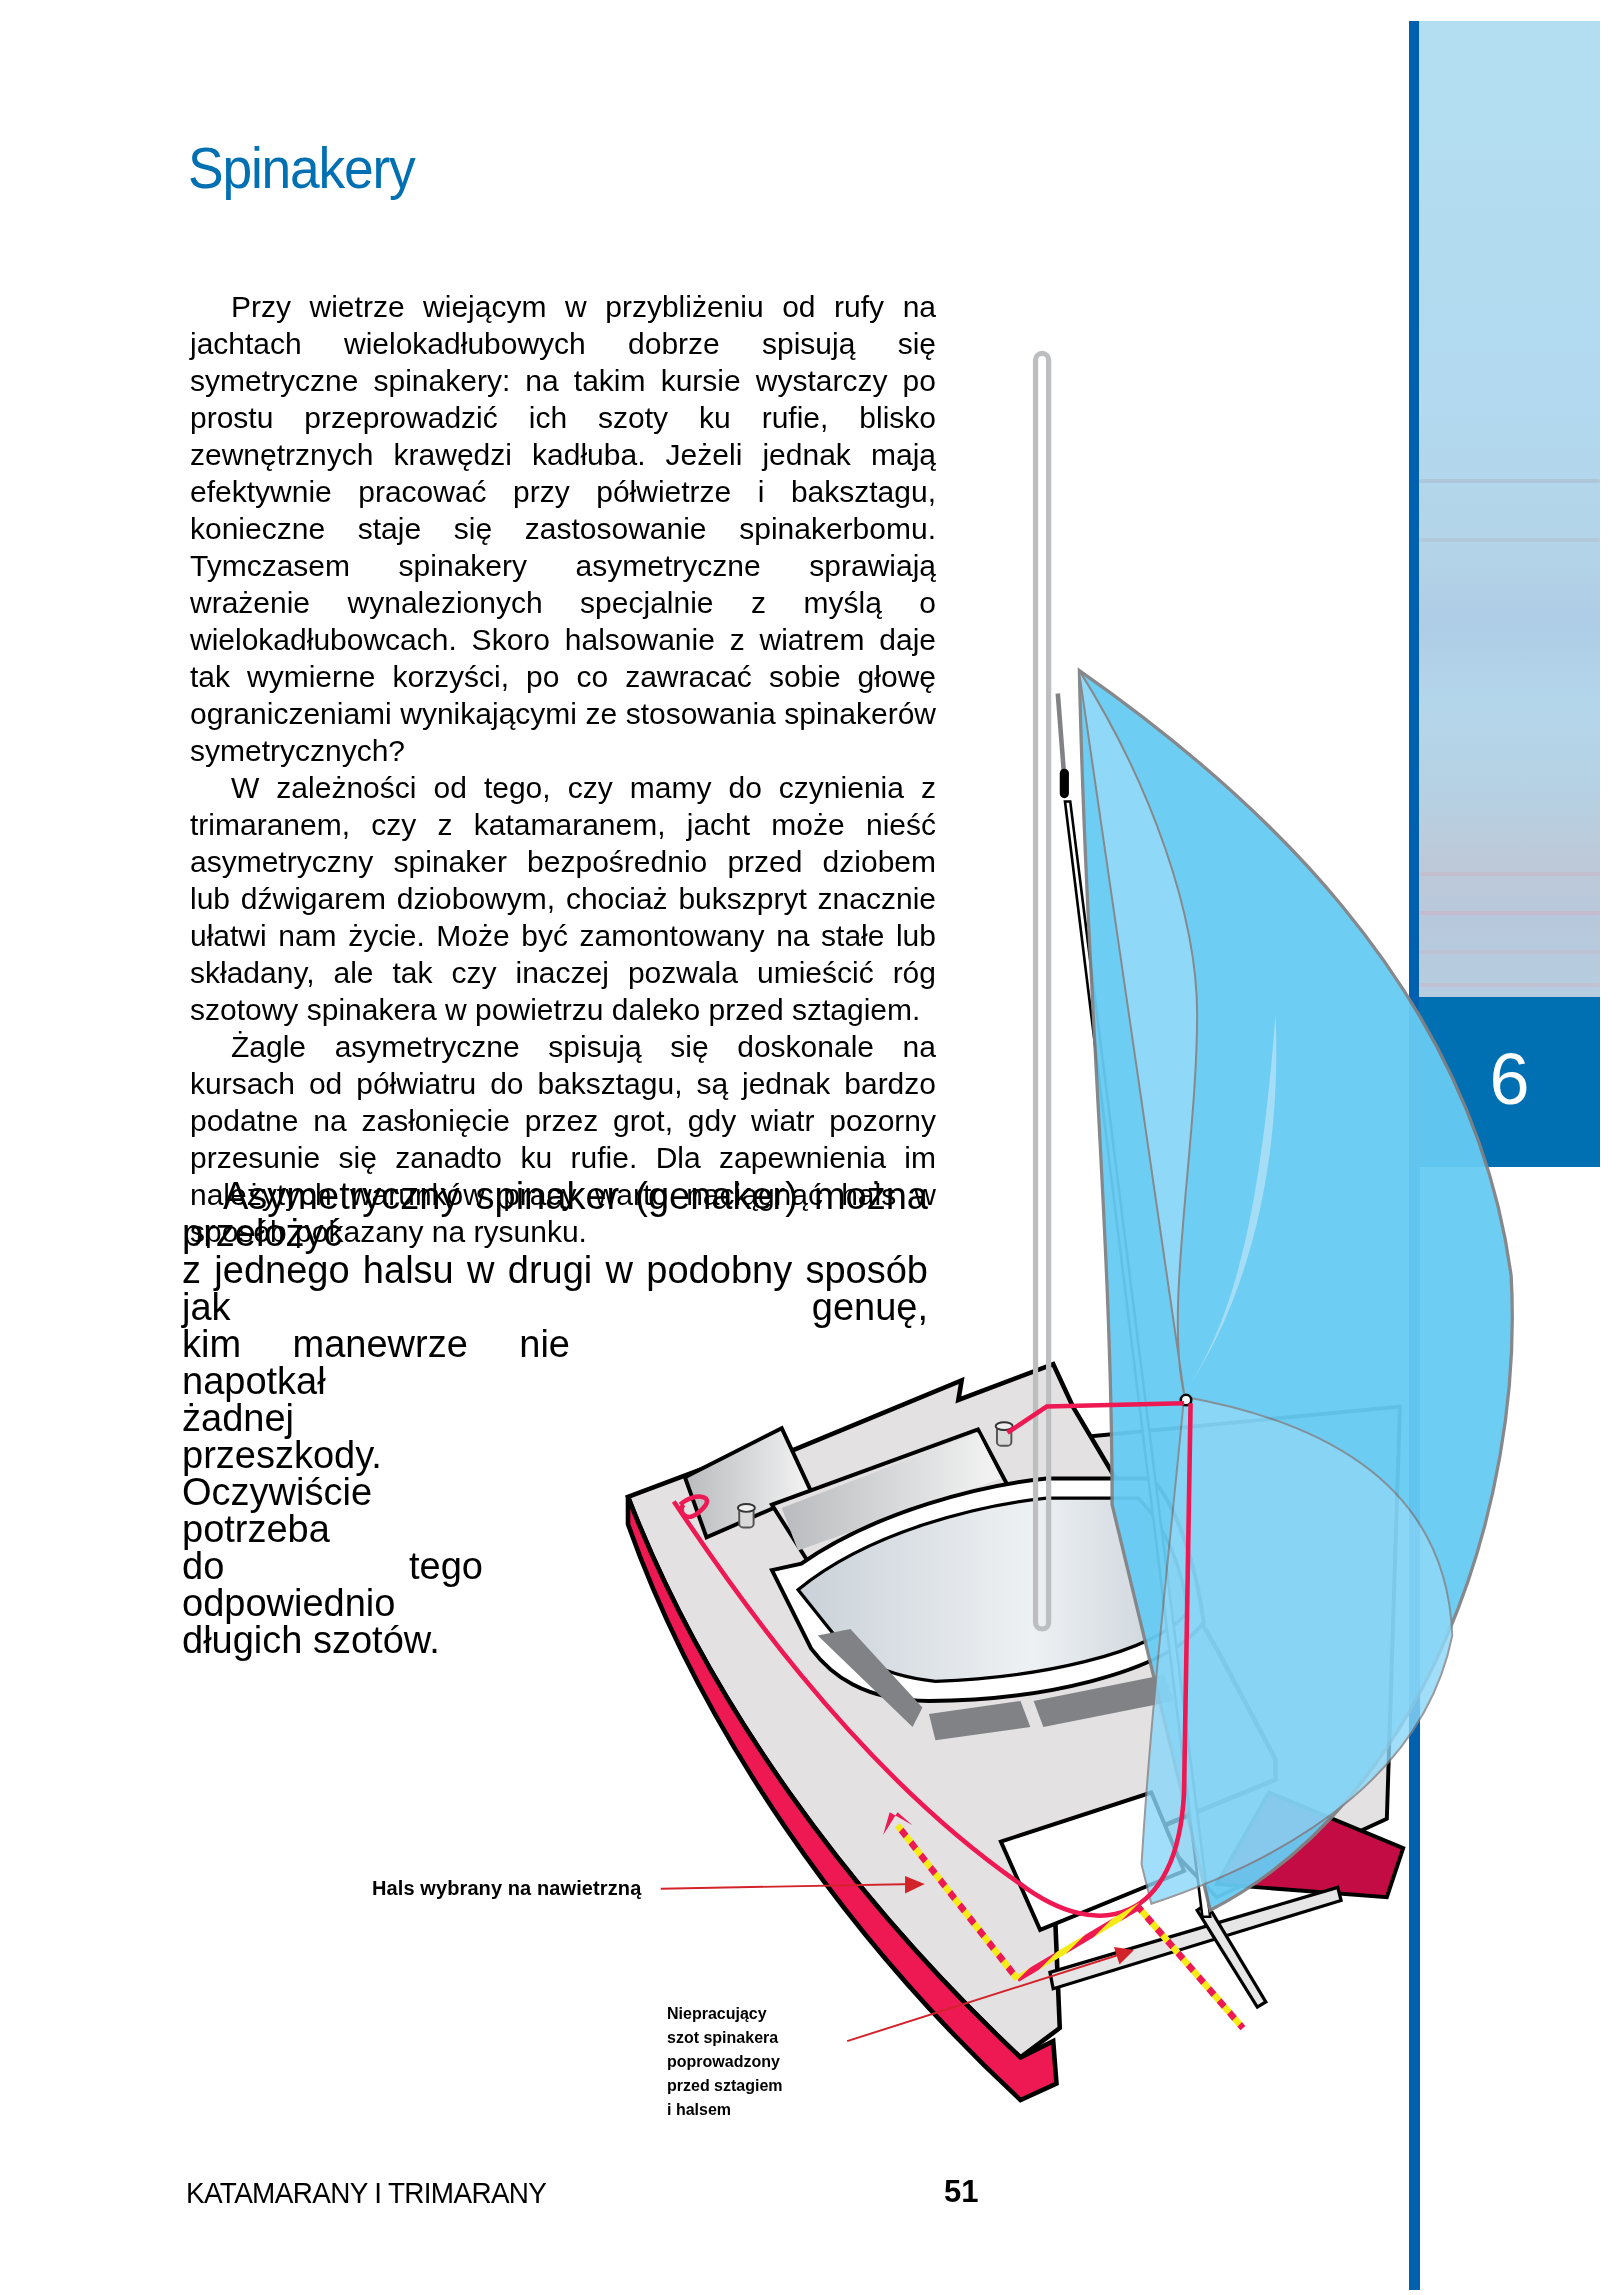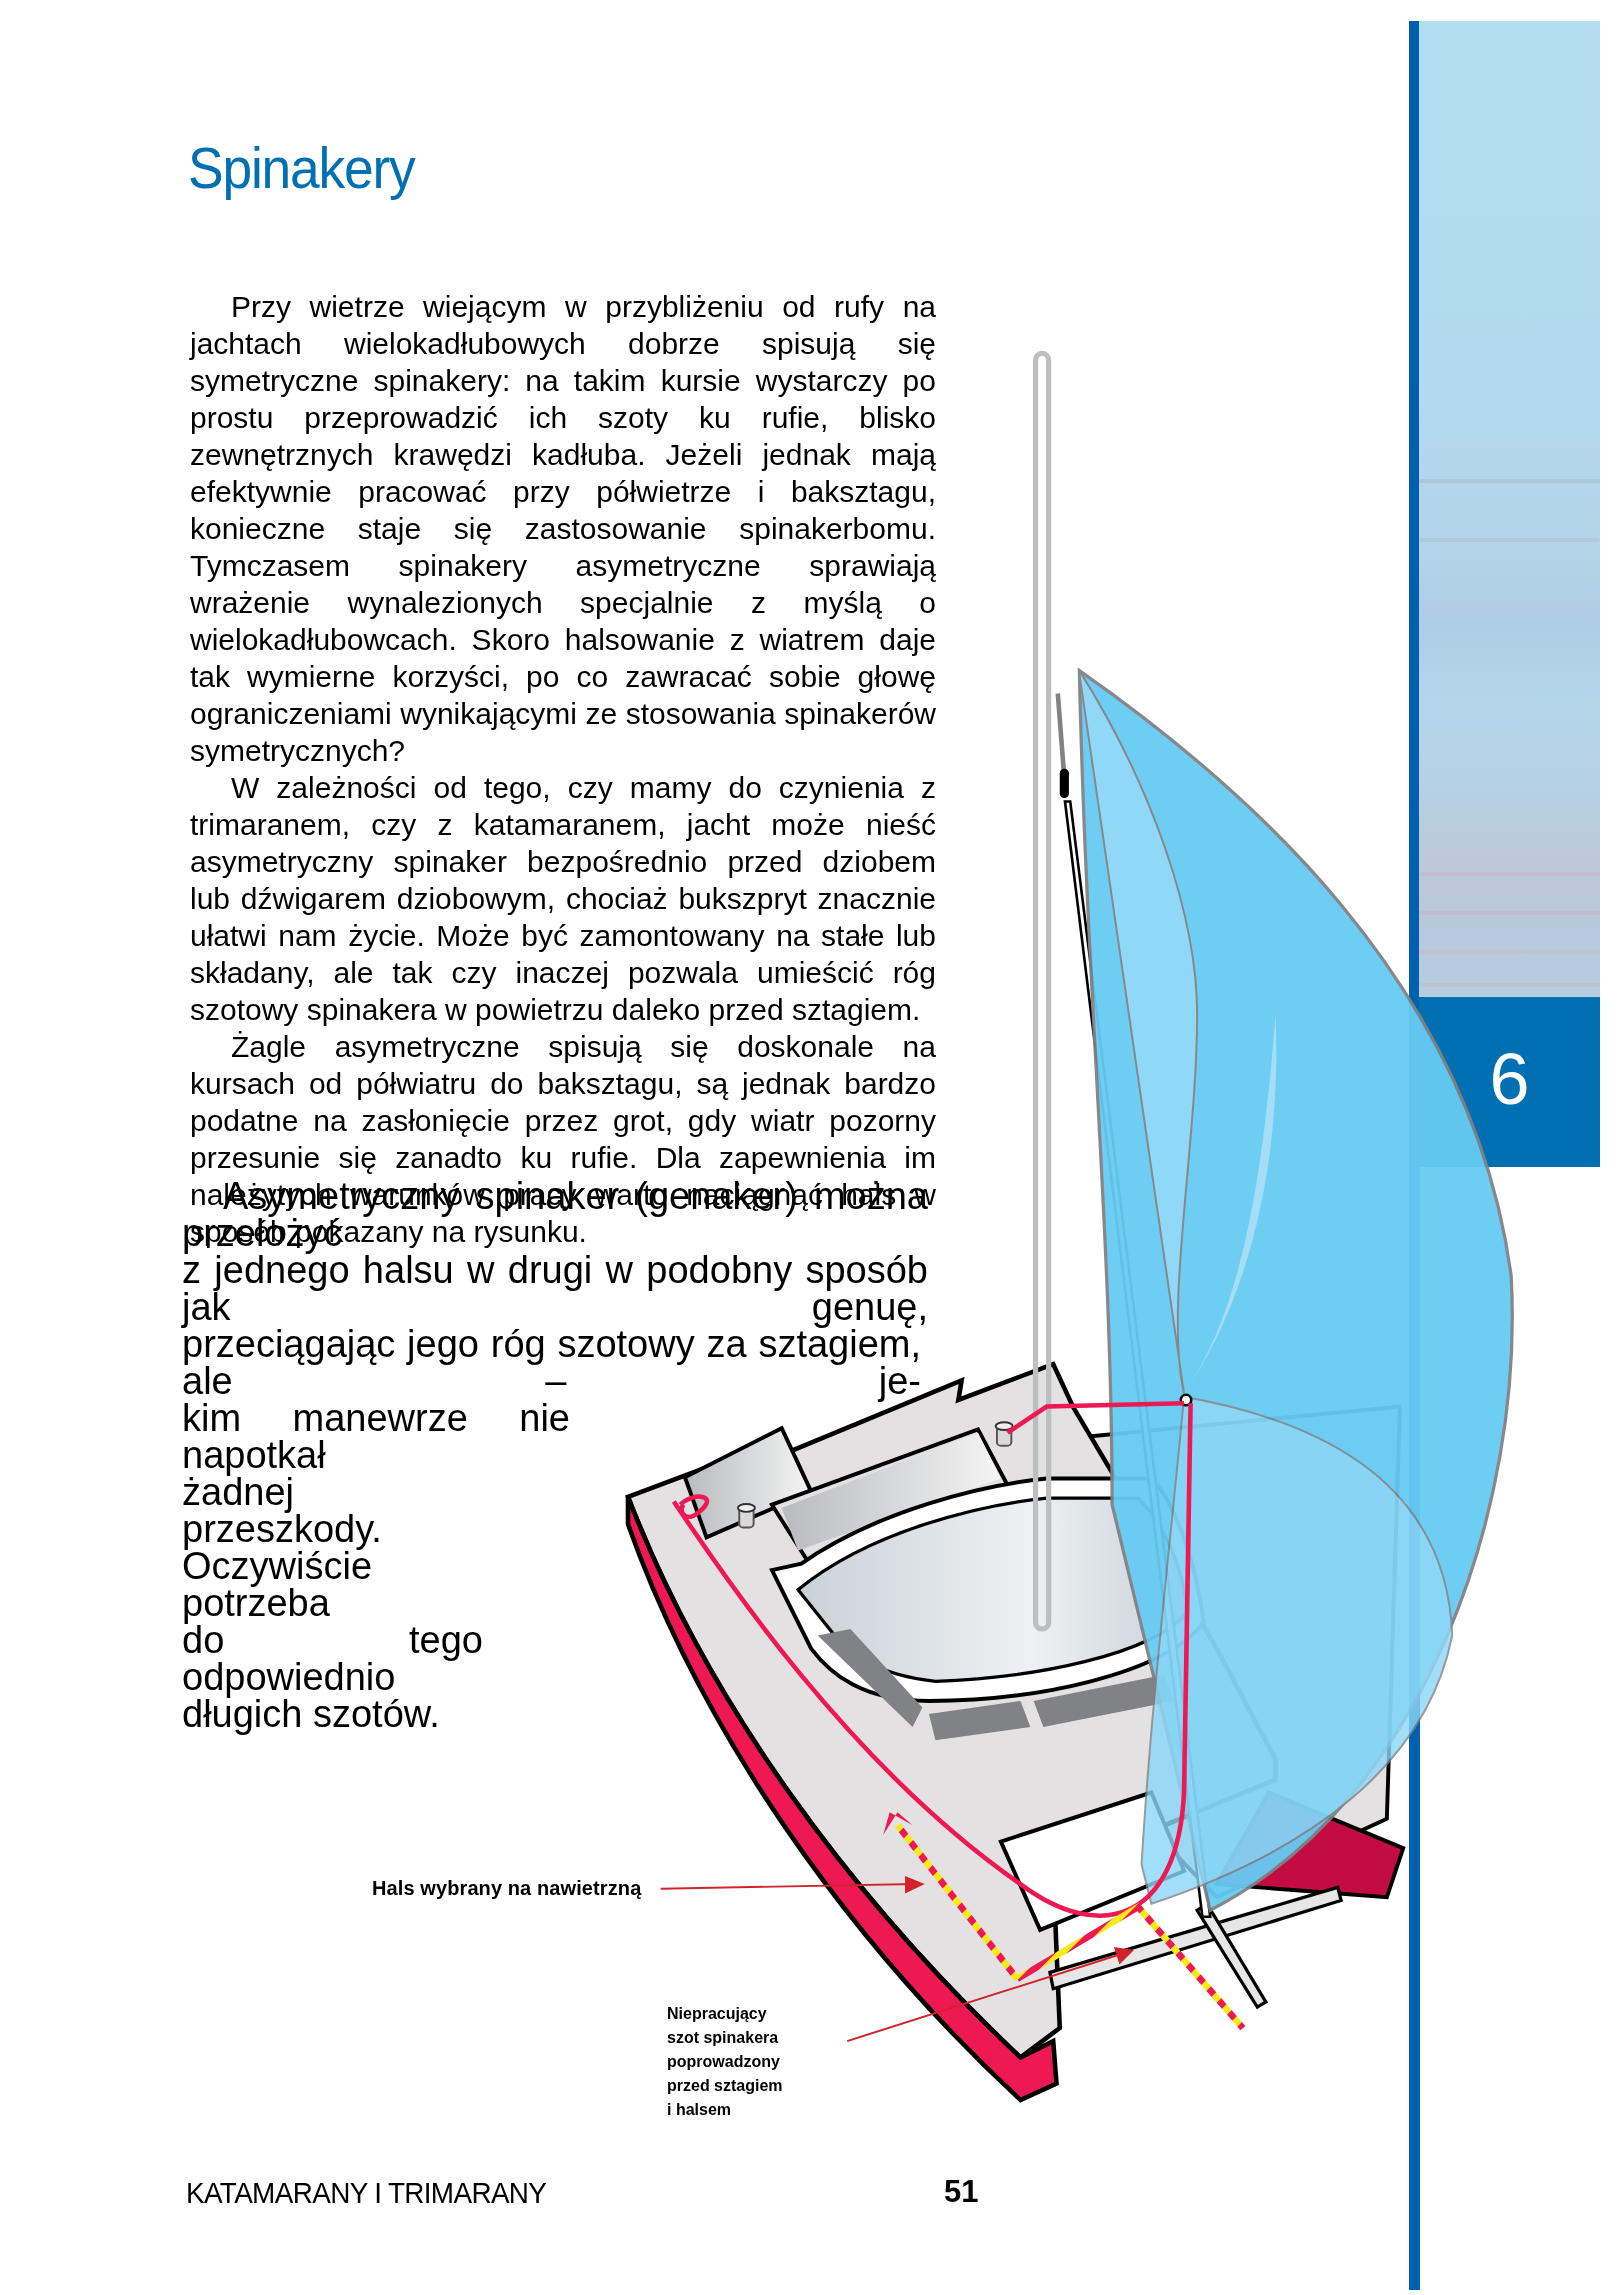--- a/index.html
+++ b/index.html
@@ -59,21 +59,20 @@
 
 <div class="body-text">
   <p>Przy wietrze wiejącym w przybliżeniu od rufy na jachtach wielokadłubowych dobrze spisują się symetryczne spinakery: na takim kursie wystarczy po prostu przeprowadzić ich szoty ku rufie, blisko zewnętrznych krawędzi kadłuba. Jeżeli jednak mają efektywnie pracować przy półwietrze i baksztagu, konieczne staje się zastosowanie spinakerbomu. Tymczasem spinakery asymetryczne sprawiają wrażenie wynalezionych specjalnie z myślą o wielokadłubowcach. Skoro halsowanie z wiatrem daje tak wymierne korzyści, po co zawracać sobie głowę ograniczeniami wynikającymi ze stosowania spinakerów symetrycznych?</p>
   <p>W zależności od tego, czy mamy do czynienia z trimaranem, czy z katamaranem, jacht może nieść asymetryczny spinaker bezpośrednio przed dziobem lub dźwigarem dziobowym, chociaż bukszpryt znacznie ułatwi nam życie. Może być zamontowany na stałe lub składany, ale tak czy inaczej pozwala umieścić róg szotowy spinakera w powietrzu daleko przed sztagiem.</p>
   <p>Żagle asymetryczne spisują się doskonale na kursach od półwiatru do baksztagu, są jednak bardzo podatne na zasłonięcie przez grot, gdy wiatr pozorny przesunie się zanadto ku rufie. Dla zapewnienia im należytych warunków pracy warto naciągnąć hals w sposób pokazany na rysunku.</p>
 </div>
 
 <div class="wrap-lines" style="top:1178px;">
   <span style="width:746px;text-indent:41px;">Asymetryczny spinaker (genaker) można przełożyć</span>
   <span style="width:746px;">z jednego halsu w drugi w podobny sposób jak genuę,</span>
-  <span style="width:739px;">przeciągając jego róg szotowy za sztagiem, ale – je-</span>
   <span style="width:388px;">kim manewrze nie napotkał</span>
   <span style="width:288px;">żadnej przeszkody.</span>
   <span style="width:298px;text-align-last:left;">Oczywiście potrzeba</span>
   <span style="width:301px;text-align-last:left;">do tego odpowiednio</span>
   <span style="width:262px;text-align-last:left;">długich szotów.</span>
 </div>
 
 <svg class="illus" viewBox="0 0 2481 3508">
   <defs>
     <linearGradient id="winGrad" x1="0" y1="0" x2="1" y2="0">

